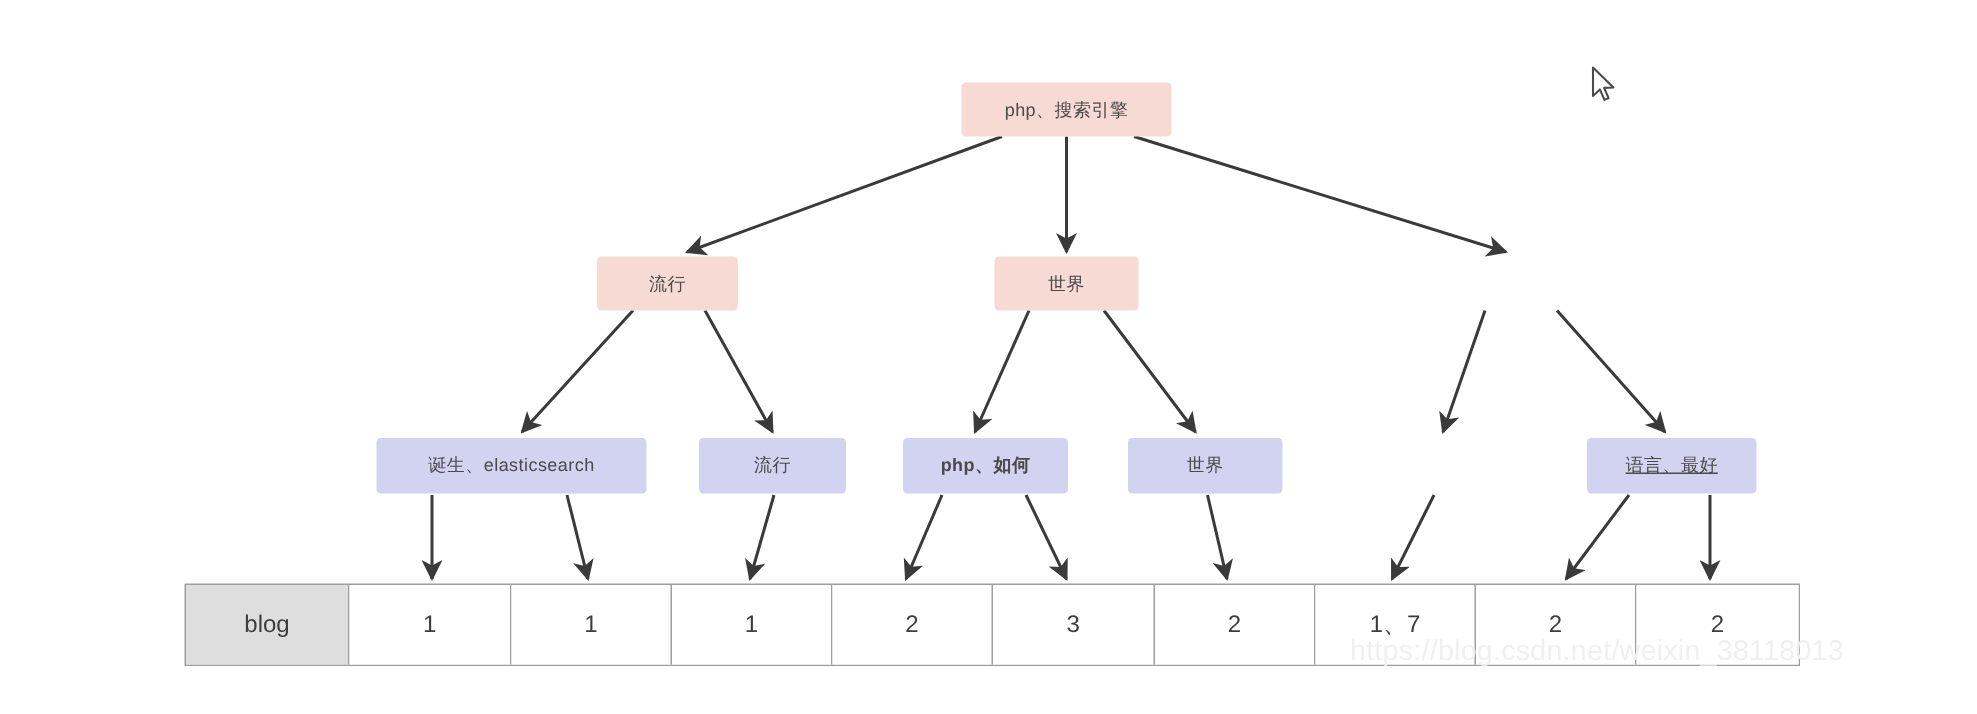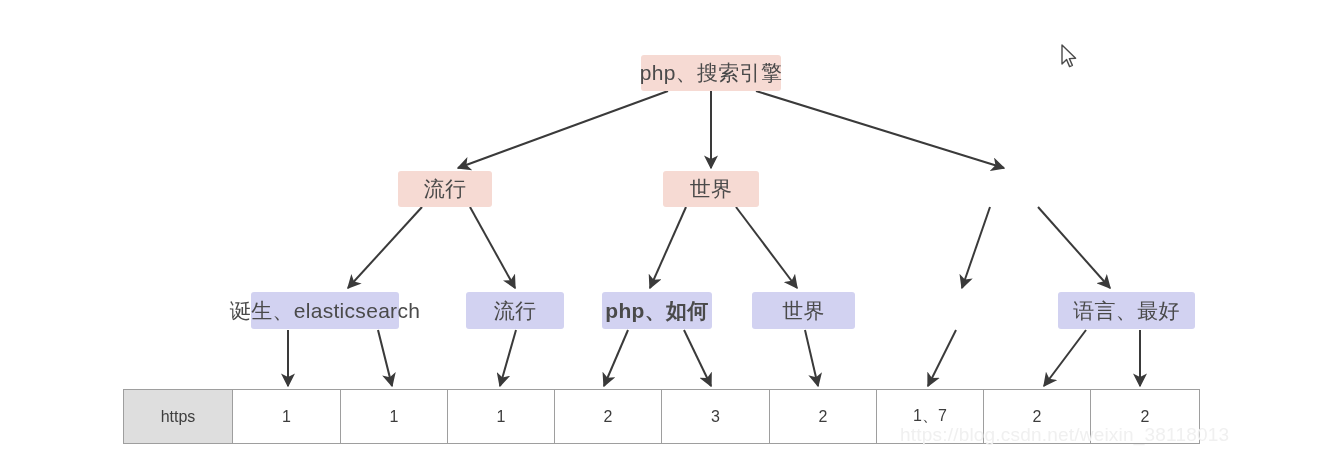--- a/index.html
+++ b/index.html
@@ -26,21 +26,21 @@
     height: 476px;
     pointer-events: none;
   }
   .node {
     position: absolute;
     box-sizing: border-box;
     display: flex;
     align-items: center;
     justify-content: center;
     border-radius: 3px;
-    font-size: 21px;
+    font-size: 12px;
     color: #4a4a4a;
     letter-spacing: 0.3px;
     white-space: nowrap;
     z-index: 3;
   }
   .node.level0, .node.level1 {
     background: #f6dad3;
   }
   .node.level2 {
     background: #d2d2f1;
@@ -135,39 +135,39 @@
     <span>php、搜索引擎</span>
   </div>
 
   <div class="node level1" style="left:398px; top:171px; width:94px; height:36px;">
     <span>流行</span>
   </div>
   <div class="node level1" style="left:663px; top:171px; width:96px; height:36px;">
     <span>世界</span>
   </div>
 
-  <div class="node level2" style="left:251px; top:292px; width:148px; height:37px;">
+  <div class="node level2" style="left:251px; top:292px; width:180px; height:37px;">
     <span>诞生、elasticsearch</span>
   </div>
   <div class="node level2" style="left:466px; top:292px; width:98px; height:37px;">
     <span>流行</span>
   </div>
   <div class="node level2" style="left:602px; top:292px; width:110px; height:37px;font-weight:bold;">
     <span>php、如何</span>
   </div>
   <div class="node level2" style="left:752px; top:292px; width:103px; height:37px;">
     <span>世界</span>
   </div>
-  <div class="node level2" style="left:1058px; top:292px; width:137px; height:37px;">
+  <div class="node level2" style="left:1058px; top:292px; width:113px; height:37px;text-decoration:underline;">
     <span>语言、最好</span>
   </div>
 
   <div id="doc-table">
     <div class="cell header" style="width:109px;">
-      <span>https</span>
+      <span>blog</span>
     </div>
     <div class="cell" style="width:108px;">
       <span>1</span>
     </div>
     <div class="cell" style="width:107px;">
       <span>1</span>
     </div>
     <div class="cell" style="width:107px;">
       <span>1</span>
     </div>

